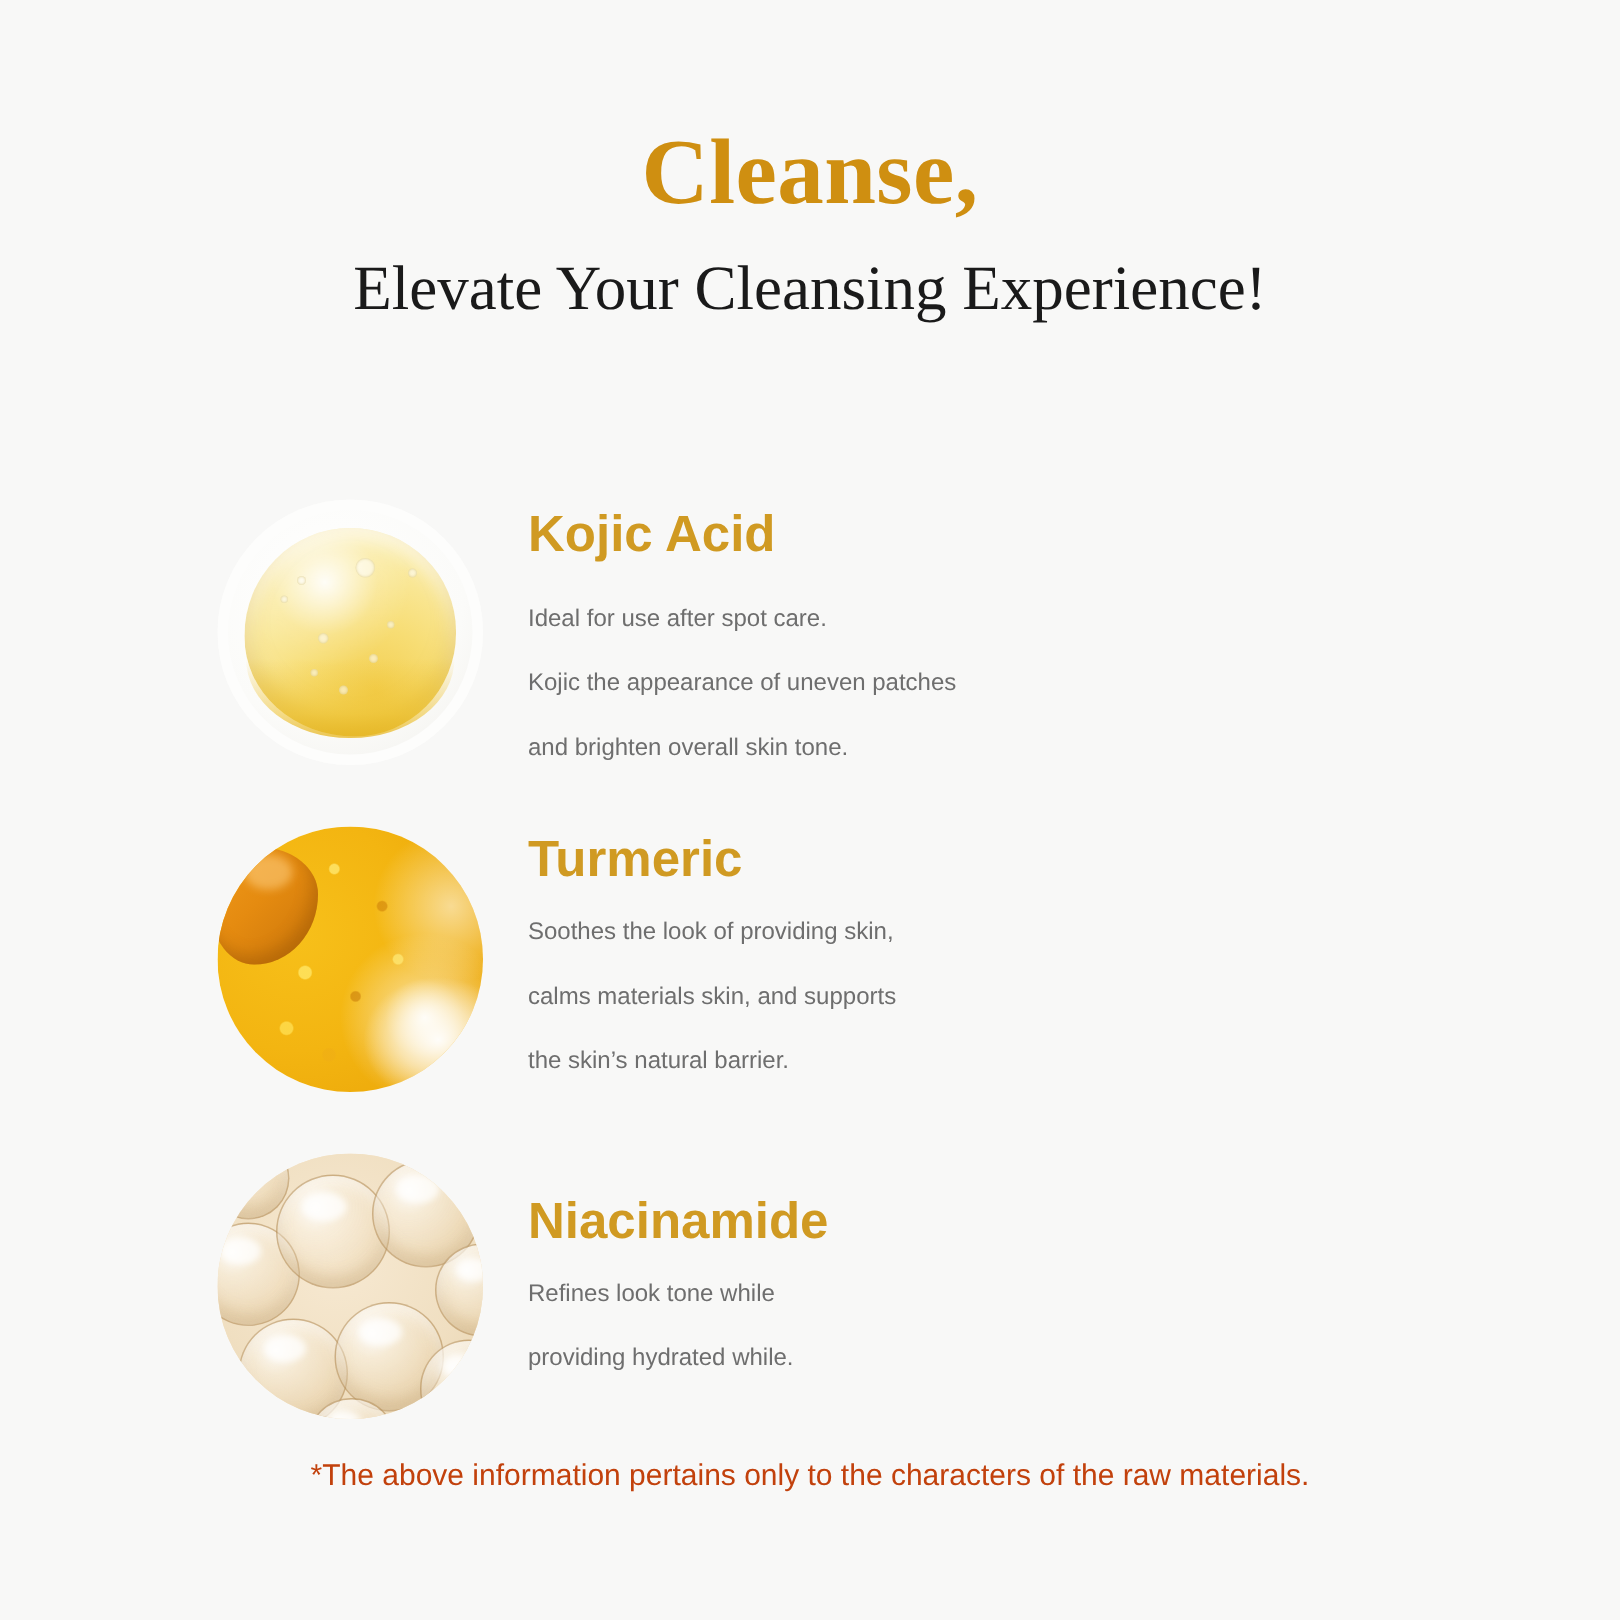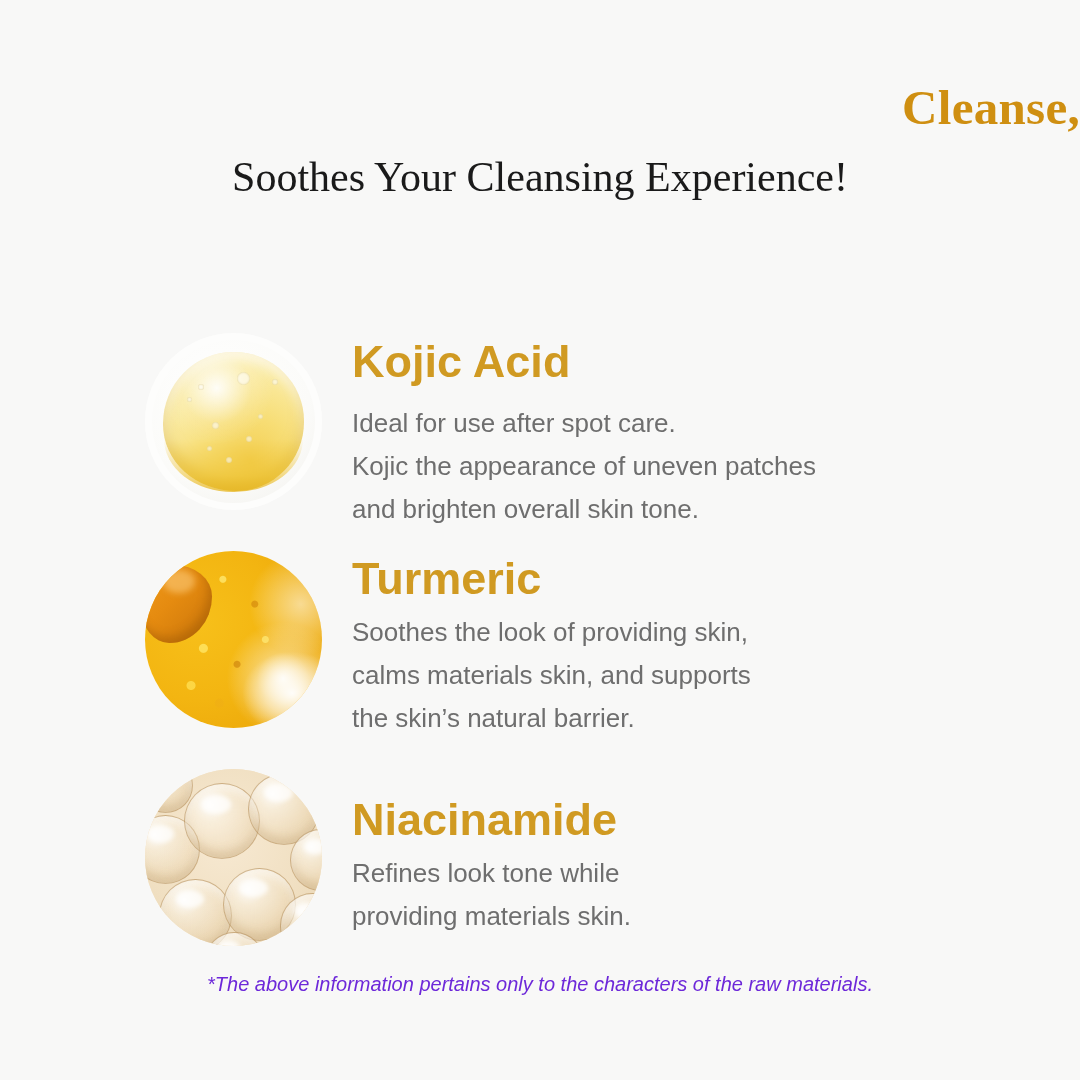--- a/index.html
+++ b/index.html
@@ -26,26 +26,25 @@
   .header {
     position: absolute;
     top: 78px;
     left: 0;
     width: 1080px;
     text-align: center;
   }
   .title {
     font-family: "Liberation Serif", serif;
     font-weight: bold;
-    font-size: 49px;
+    font-size: 62px;
     line-height: 1.22;
     color: #cf8f11;
     letter-spacing: 0.3px;
     margin: 0;
-    text-align: right;
   }
   .title .line {
     display: block;
     white-space: nowrap;
   }
   .subtitle {
     font-family: "Liberation Serif", serif;
     font-weight: normal;
     font-size: 42px;
     line-height: 1.2;
@@ -209,30 +208,30 @@
   
   .copy {
     position: absolute;
     left: 207px;
     top: 0;
     width: 600px;
   }
   .ing-name {
     font-family: "Liberation Sans", sans-serif;
     font-weight: bold;
-    font-size: 45px;
+    font-size: 34px;
     line-height: 1;
     color: #d09a22;
     margin: 0;
     white-space: nowrap;
   }
   .ing-desc {
     font-family: "Liberation Sans", sans-serif;
     font-weight: normal;
-    font-size: 26px;
+    font-size: 16px;
     line-height: 43px;
     color: #6e6e6e;
     margin: 14px 0 0 0;
   }
   .ing-desc span {
     display: block;
     white-space: nowrap;
   }
 
   
@@ -245,35 +244,34 @@
 
   
   .footnote {
     position: absolute;
     top: 973px;
     left: 0;
     width: 1080px;
     text-align: center;
     font-family: "Liberation Sans", sans-serif;
     font-size: 20px;
-    color: #6d28d9;
-    white-space: nowrap;
-    font-style: italic;
+    color: #c2410c;
+    white-space: nowrap;
   }
 </style>
 </head>
 <body>
 
 <div class="poster">
 
   <div class="header">
     <h1 class="title">
       <span class="line">Cleanse,</span>
     </h1>
-    <p class="subtitle">Soothes Your Cleansing Experience!</p>
+    <p class="subtitle">Elevate Your Cleansing Experience!</p>
   </div>
 
   <div class="ingredients">
 
     <div class="ingredient row-0">
       <div class="thumb">
         <div class="art art-kojic">
           <div class="dish"></div>
           <div class="gel"></div>
           <div class="rim"></div>
@@ -329,21 +327,21 @@
           <div class="cap" style="left:44%;top:56%;width:40%;height:40%;"></div>
           <div class="cap" style="left:76%;top:70%;width:36%;height:36%;"></div>
           <div class="cap" style="left:-4%;top:-6%;width:30%;height:30%;"></div>
           <div class="cap" style="left:34%;top:92%;width:32%;height:32%;"></div>
         </div>
       </div>
       <div class="copy">
         <h2 class="ing-name">Niacinamide</h2>
         <p class="ing-desc">
           <span>Refines look tone while</span>
-          <span>providing materials skin.</span>
+          <span>providing hydrated while.</span>
         </p>
       </div>
     </div>
 
   </div>
 
   <div class="footnote">*The above information pertains only to the characters of the raw materials.</div>
 
 </div>
 

